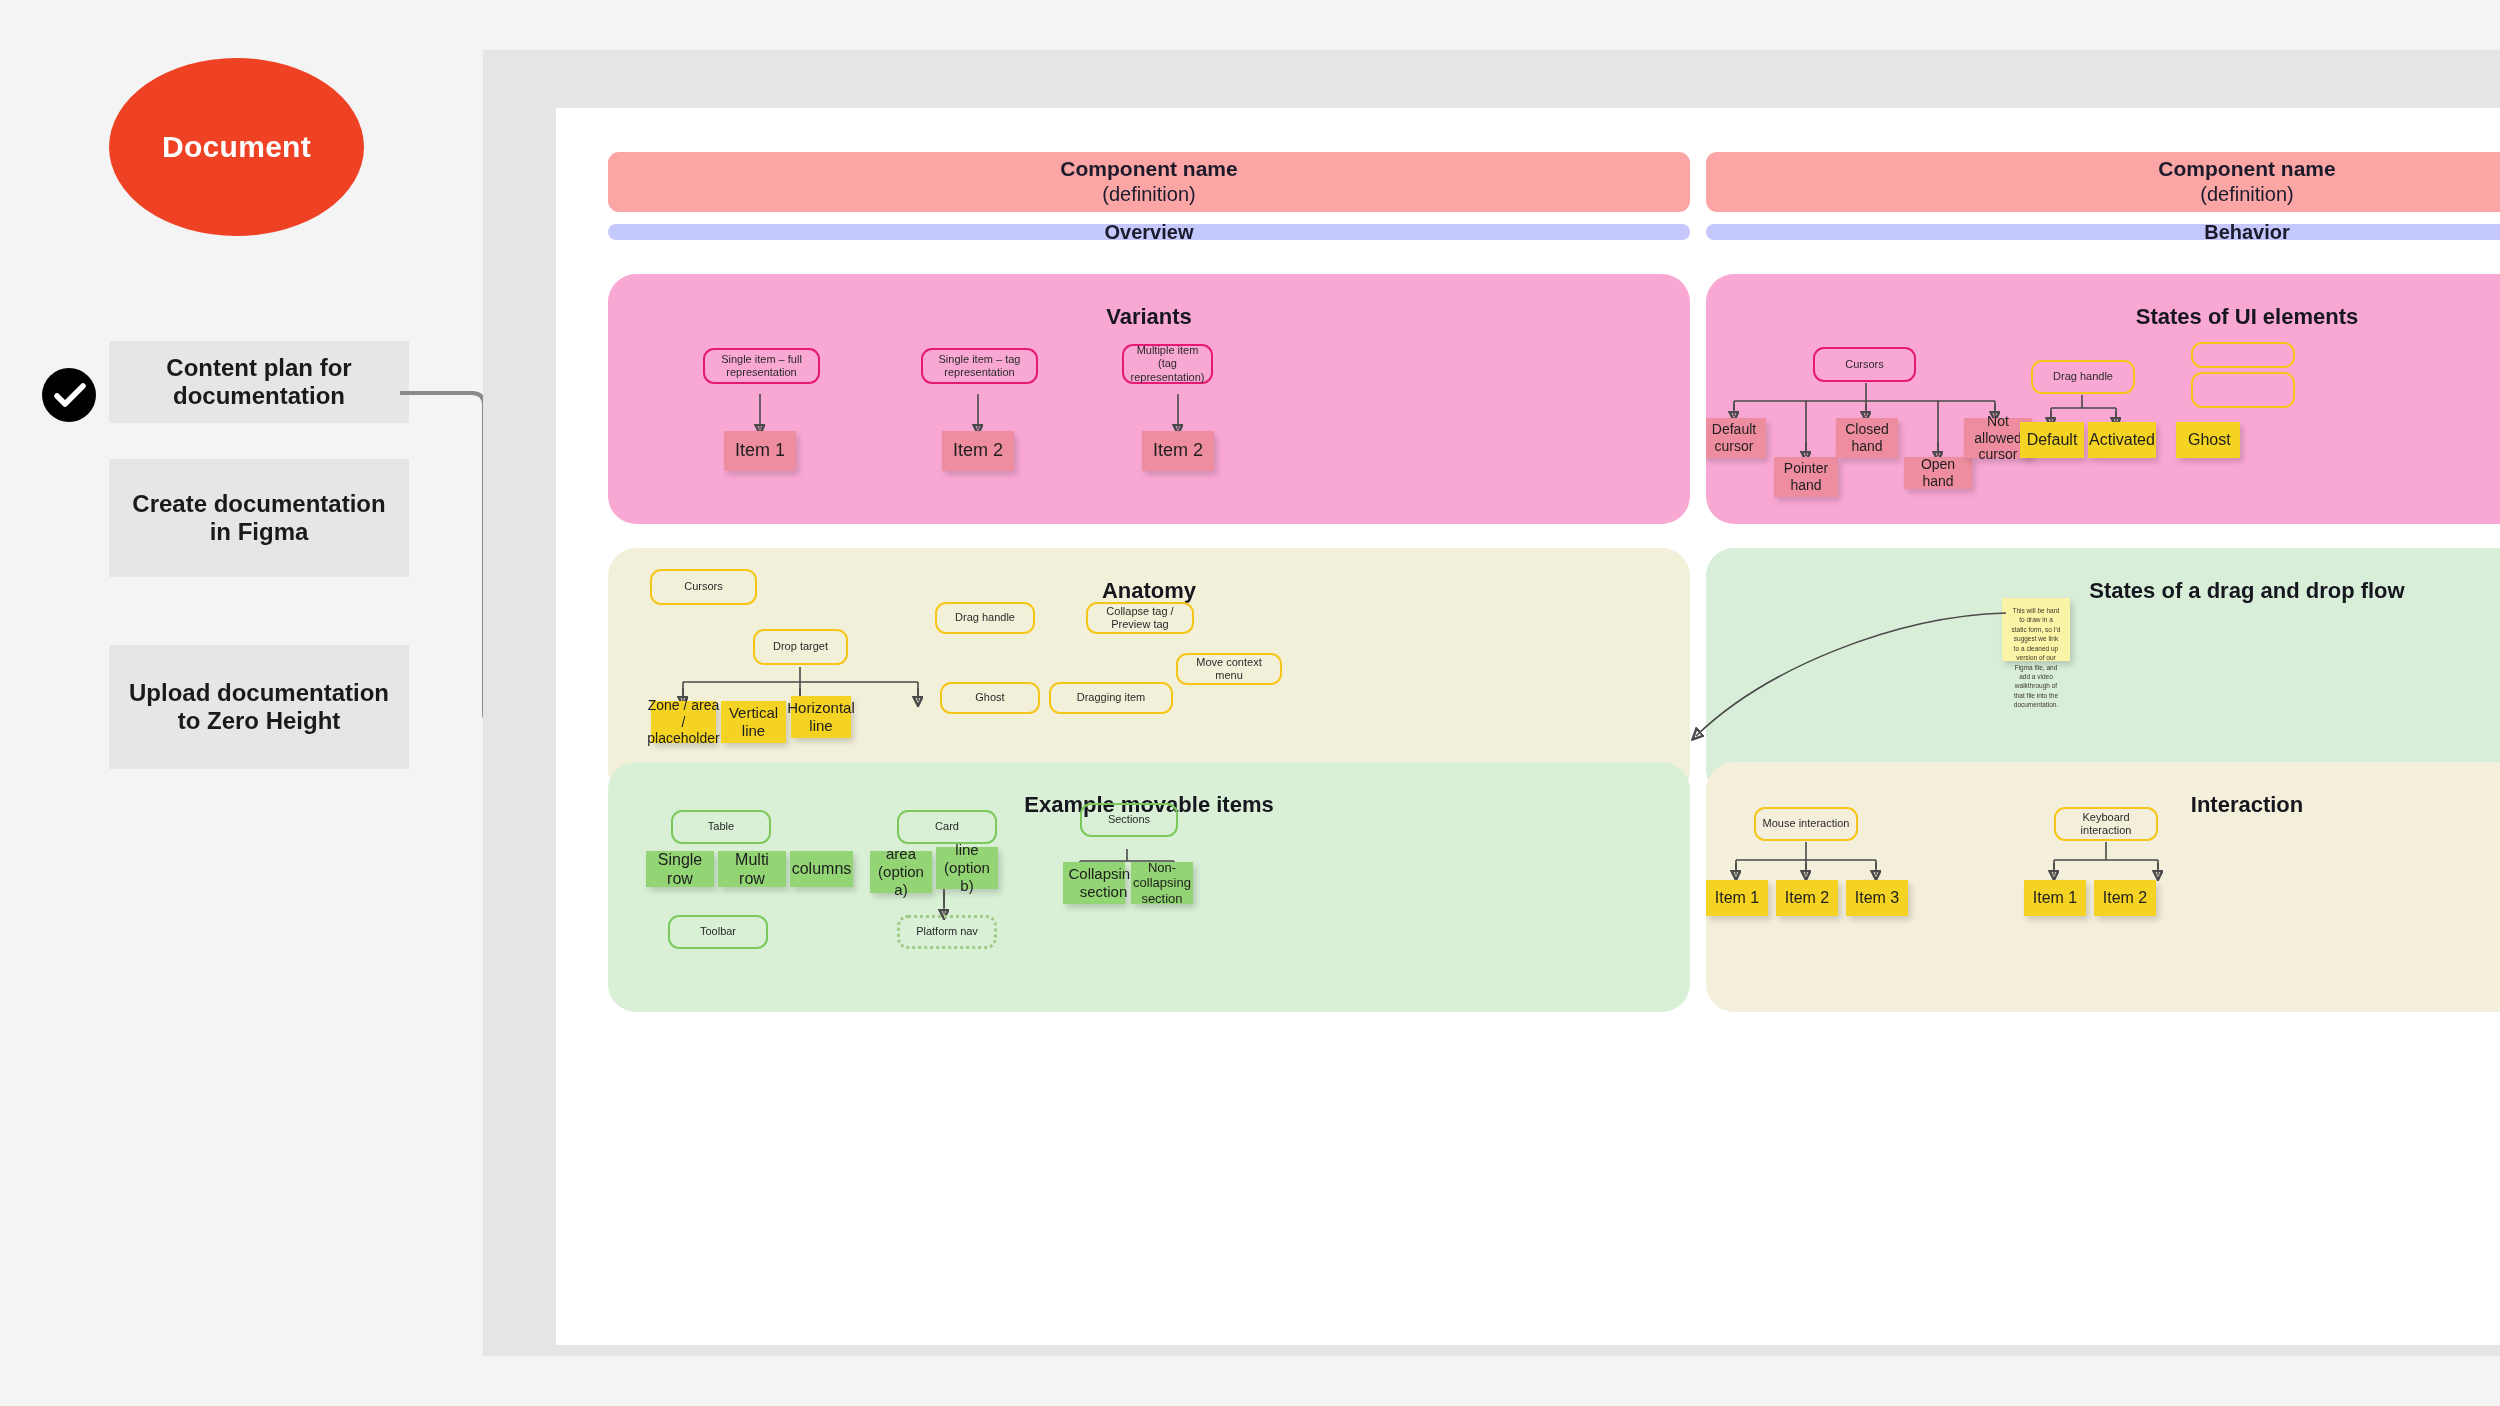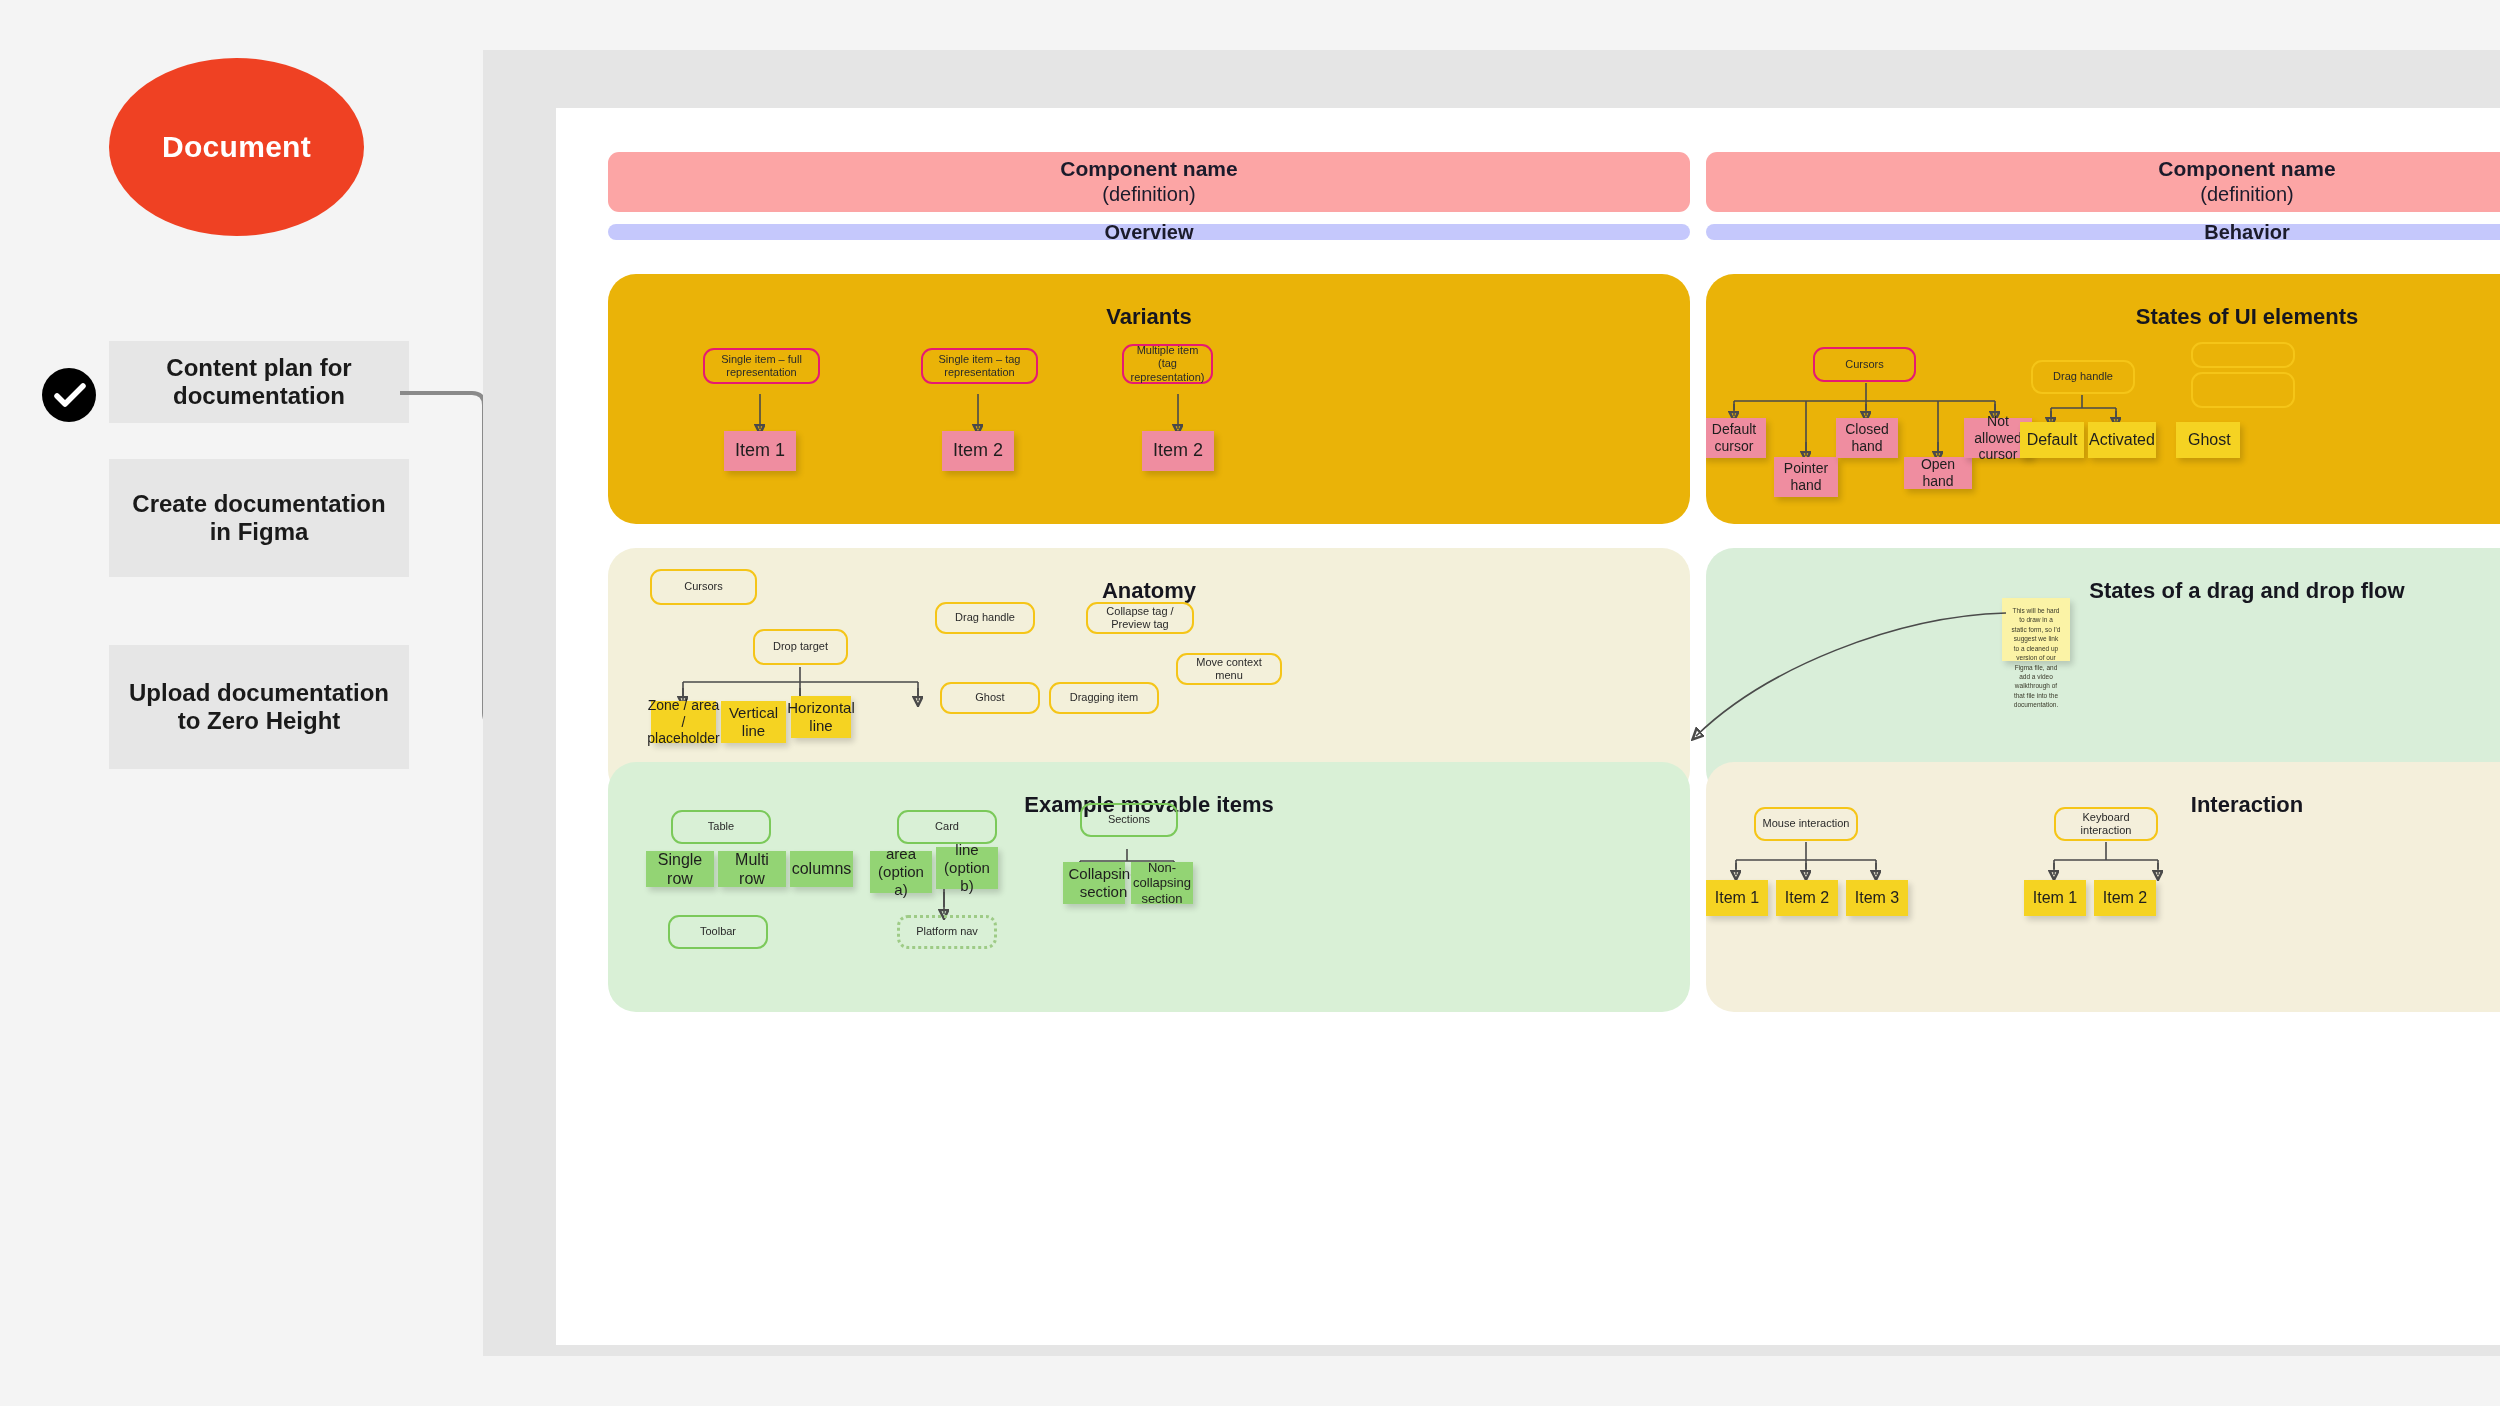--- a/index.html
+++ b/index.html
@@ -59,21 +59,21 @@
   .band-sub     { position:absolute; left:0; top:116px; width:1082px; height:16px; background:#c5c8fc; }
   .band-sub span{ font-size:20px; font-weight:bold; }
 
   .panel {
     position:absolute; left:0; width:1082px; border-radius:28px; overflow:hidden;
   }
   .panel-title {
     position:absolute; left:0; top:30px; width:100%;
     text-align:center; font-size:22px; font-weight:bold; color:#16161f;
   }
-  .p-pink   { background:#eab308; }
+  .p-pink   { background:#f9a8d4; }
   .p-cream  { background:#f3f0da; }
   .p-green  { background:#d9eed9; }
   .p-mint   { background:#d9f0d6; }
   .p-beige  { background:#f4efdb; }
 
   #panel-a { top:166px;  height:250px; }   
   #panel-b { top:440px;  height:250px; }   
   #panel-c { top:654px;  height:250px; }   
 
   
@@ -188,21 +188,21 @@
       <div class="node outline y" style="left:145px; top:81px;  width:95px;  height:36px;">Drop target</div>
 
       <div class="node sticky yellow" style="left:43px;  top:153px; width:65px; height:42px; font-size:14px;">Zone / area / placeholder</div>
       <div class="node sticky yellow" style="left:113px; top:153px; width:65px; height:42px; font-size:15px;">Vertical line</div>
       <div class="node sticky yellow" style="left:183px; top:148px; width:60px; height:42px; font-size:15px;">Horizontal line</div>
 
       <div class="node outline y" style="left:327px; top:54px; width:100px; height:32px;">Drag handle</div>
       <div class="node outline y" style="left:478px; top:54px; width:108px; height:32px;">Collapse tag / Preview tag</div>
       <div class="node outline y" style="left:568px; top:105px; width:106px; height:32px;">Move context menu</div>
       <div class="node outline y" style="left:332px; top:134px; width:100px; height:32px;">Ghost</div>
-      <div class="node outline y" style="left:441px; top:134px; width:110px; height:32px;">Dragging item</div>
+      <div class="node outline y" style="left:441px; top:134px; width:124px; height:32px;">Dragging item</div>
     </div>
 
     <div class="panel p-mint" id="panel-c">
       <div class="panel-title">Example movable items</div>
 
       <svg class="conn" width="1082" height="250">
         <defs>
             <marker id="ah3" markerWidth="7" markerHeight="7" refX="3" refY="3.2" orient="auto">
           <path d="M0.5,0.5 L6,3.2 L0.5,6 z" fill="#333" stroke="none"></path>
             </marker>

